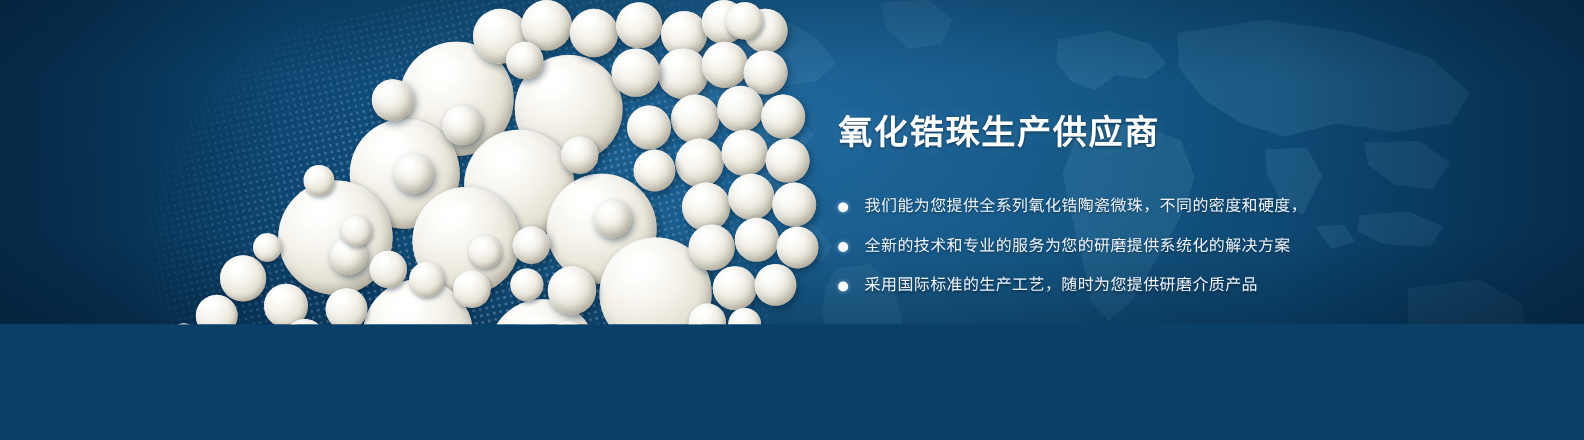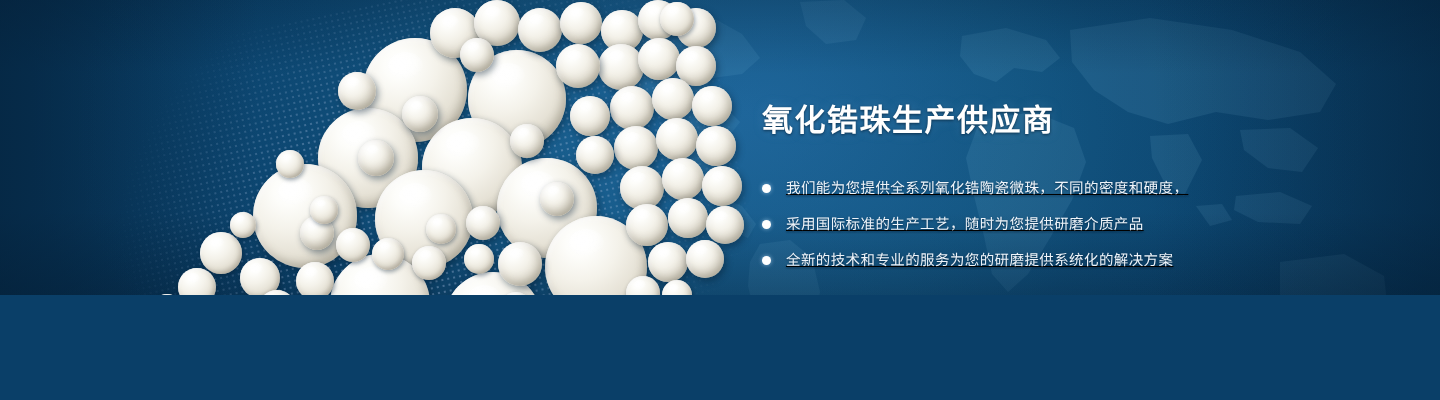--- a/index.html
+++ b/index.html
@@ -111,21 +111,20 @@
     color: #ffffff;
     letter-spacing: 1.5px;
     text-shadow: 0 1px 3px rgba(2,22,40,0.65), 0 0 12px rgba(120,180,225,0.25);
     white-space: nowrap;
   }
 
   .bullets {
     list-style: none;
     margin: 38px 0 0 0;
     padding: 0;
-    text-decoration: underline;
   }
   .bullets li {
     position: relative;
     padding-left: 24px;
     margin-bottom: 13px;
     font-size: 14.5px;
     line-height: 23px;
     color: #eef4fa;
     letter-spacing: 0.4px;
     text-shadow: 0 1px 2px rgba(2,22,40,0.6);
@@ -283,22 +282,22 @@
   <div class="content">
     <h1 class="headline">氧化锆珠生产供应商</h1>
 
     <ul class="bullets">
       <li>
         <span class="dot"></span>
         <span>我们能为您提供全系列氧化锆陶瓷微珠，不同的密度和硬度，</span>
       </li>
       <li>
         <span class="dot"></span>
-        <span>采用国际标准的生产工艺，随时为您提供研磨介质产品</span>
+        <span>全新的技术和专业的服务为您的研磨提供系统化的解决方案</span>
       </li>
       <li>
         <span class="dot"></span>
-        <span>全新的技术和专业的服务为您的研磨提供系统化的解决方案</span>
+        <span>采用国际标准的生产工艺，随时为您提供研磨介质产品</span>
       </li>
     </ul>
   </div>
 
 </div>
 
 </body></html>

